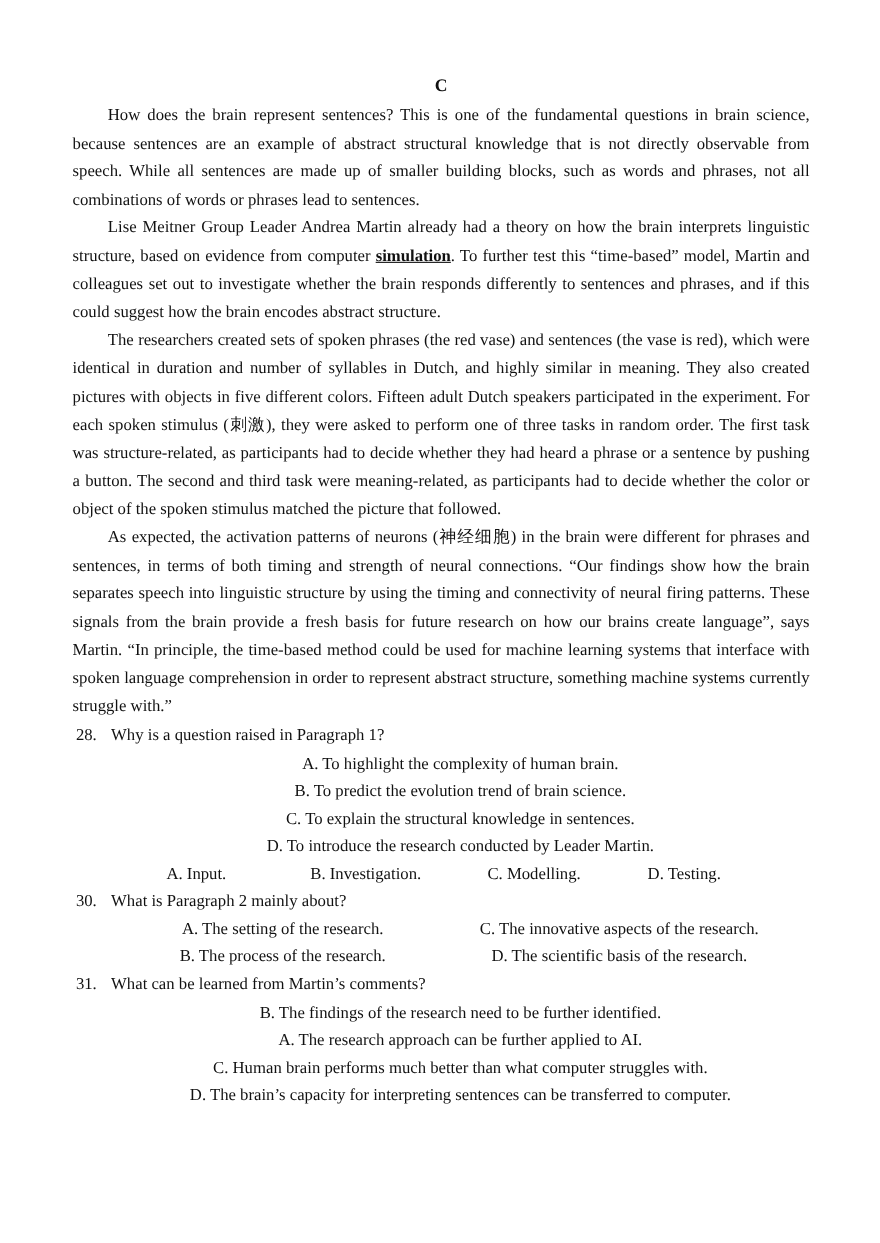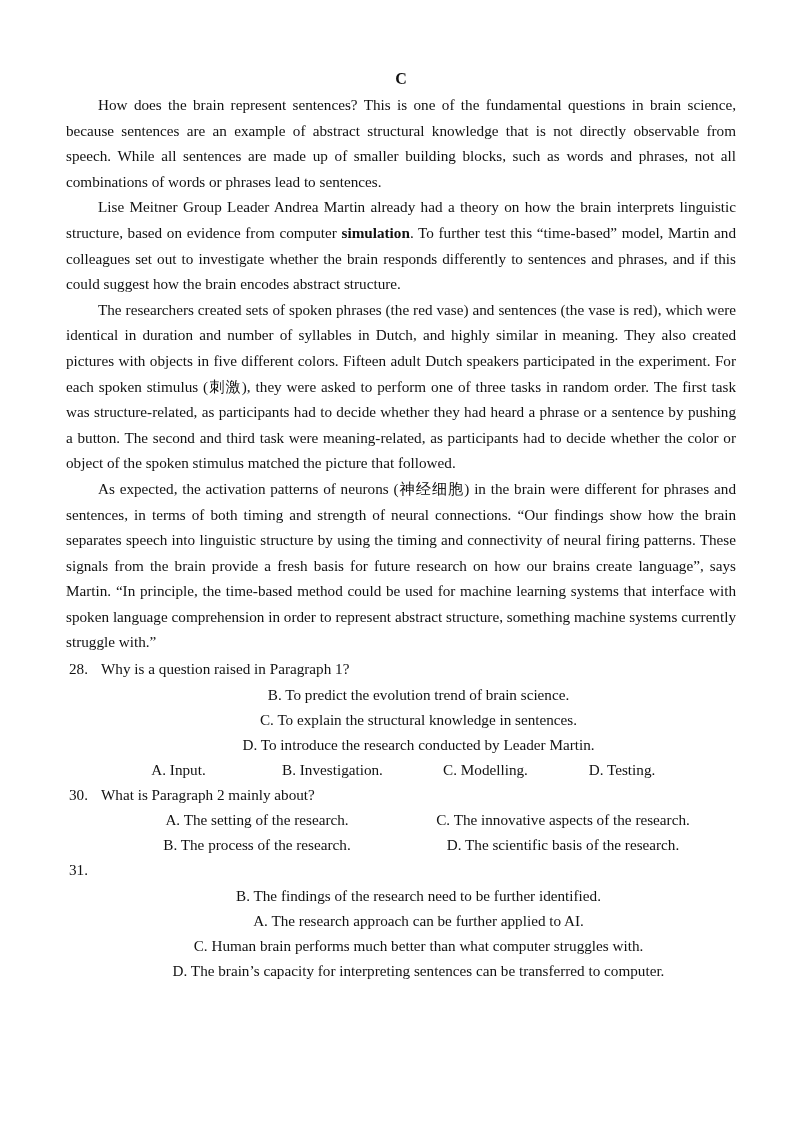--- a/index.html
+++ b/index.html
@@ -9,21 +9,21 @@
     color: #111; font-size: 15.2px;
   }
   .page { position: absolute; left: 66px; top: 66px; width: 670px; }
   .section-title {
     text-align: center; font-weight: bold; font-size: 16px;
     height: 26px; line-height: 26px; margin-bottom: 0;
   }
   .para {
     text-align: justify; text-indent: 32px; line-height: 25.6px; margin: 0;
   }
-  .para .u { font-weight: bold; }
+  .para .u { font-weight: bold; text-decoration: underline; }
   .questions { margin-top: 1px; text-align: center; }
   .q-stem { display: flex; line-height: 25.6px; margin-left: -10px; }
   .q-num { width: 45px; flex: none; }
   .opts { padding-left: 35px; }
   .opt { line-height: 25px; }
   .opts-grid4 { display: grid; grid-template-columns: 155px 153px 153px 120px; padding-left: 35px; line-height: 25px; }
   .opts-grid2 { display: grid; grid-template-columns: 312px 300px; padding-left: 35px; line-height: 25px; }
 </style>
 </head>
 <body>
@@ -39,20 +39,21 @@
   </div>
 
   <div class="questions">
 
     <div>
       <div class="q-stem">
         <span class="q-num">28.</span>
         <span>Why is a question raised in Paragraph 1?</span>
       </div>
       <div class="opts">
+        <div class="opt">A. To highlight the complexity of human brain.</div>
         <div class="opt">B. To predict the evolution trend of brain science.</div>
         <div class="opt">C. To explain the structural knowledge in sentences.</div>
         <div class="opt">D. To introduce the research conducted by Leader Martin.</div>
       </div>
     </div>
 
     <div>
       <div class="opts-grid4">
         <div>A. Input.</div>
         <div>B. Investigation.</div>
@@ -70,20 +71,21 @@
         <div>A. The setting of the research.</div>
         <div>C. The innovative aspects of the research.</div>
         <div>B. The process of the research.</div>
         <div>D. The scientific basis of the research.</div>
       </div>
     </div>
 
     <div>
       <div class="q-stem">
         <span class="q-num">31.</span>
+        <span>What can be learned from Martin’s comments?</span>
       </div>
       <div class="opts">
         <div class="opt">B. The findings of the research need to be further identified.</div>
         <div class="opt">A. The research approach can be further applied to AI.</div>
         <div class="opt">C. Human brain performs much better than what computer struggles with.</div>
         <div class="opt">D. The brain’s capacity for interpreting sentences can be transferred to computer.</div>
       </div>
     </div>
   </div>
 </div>

